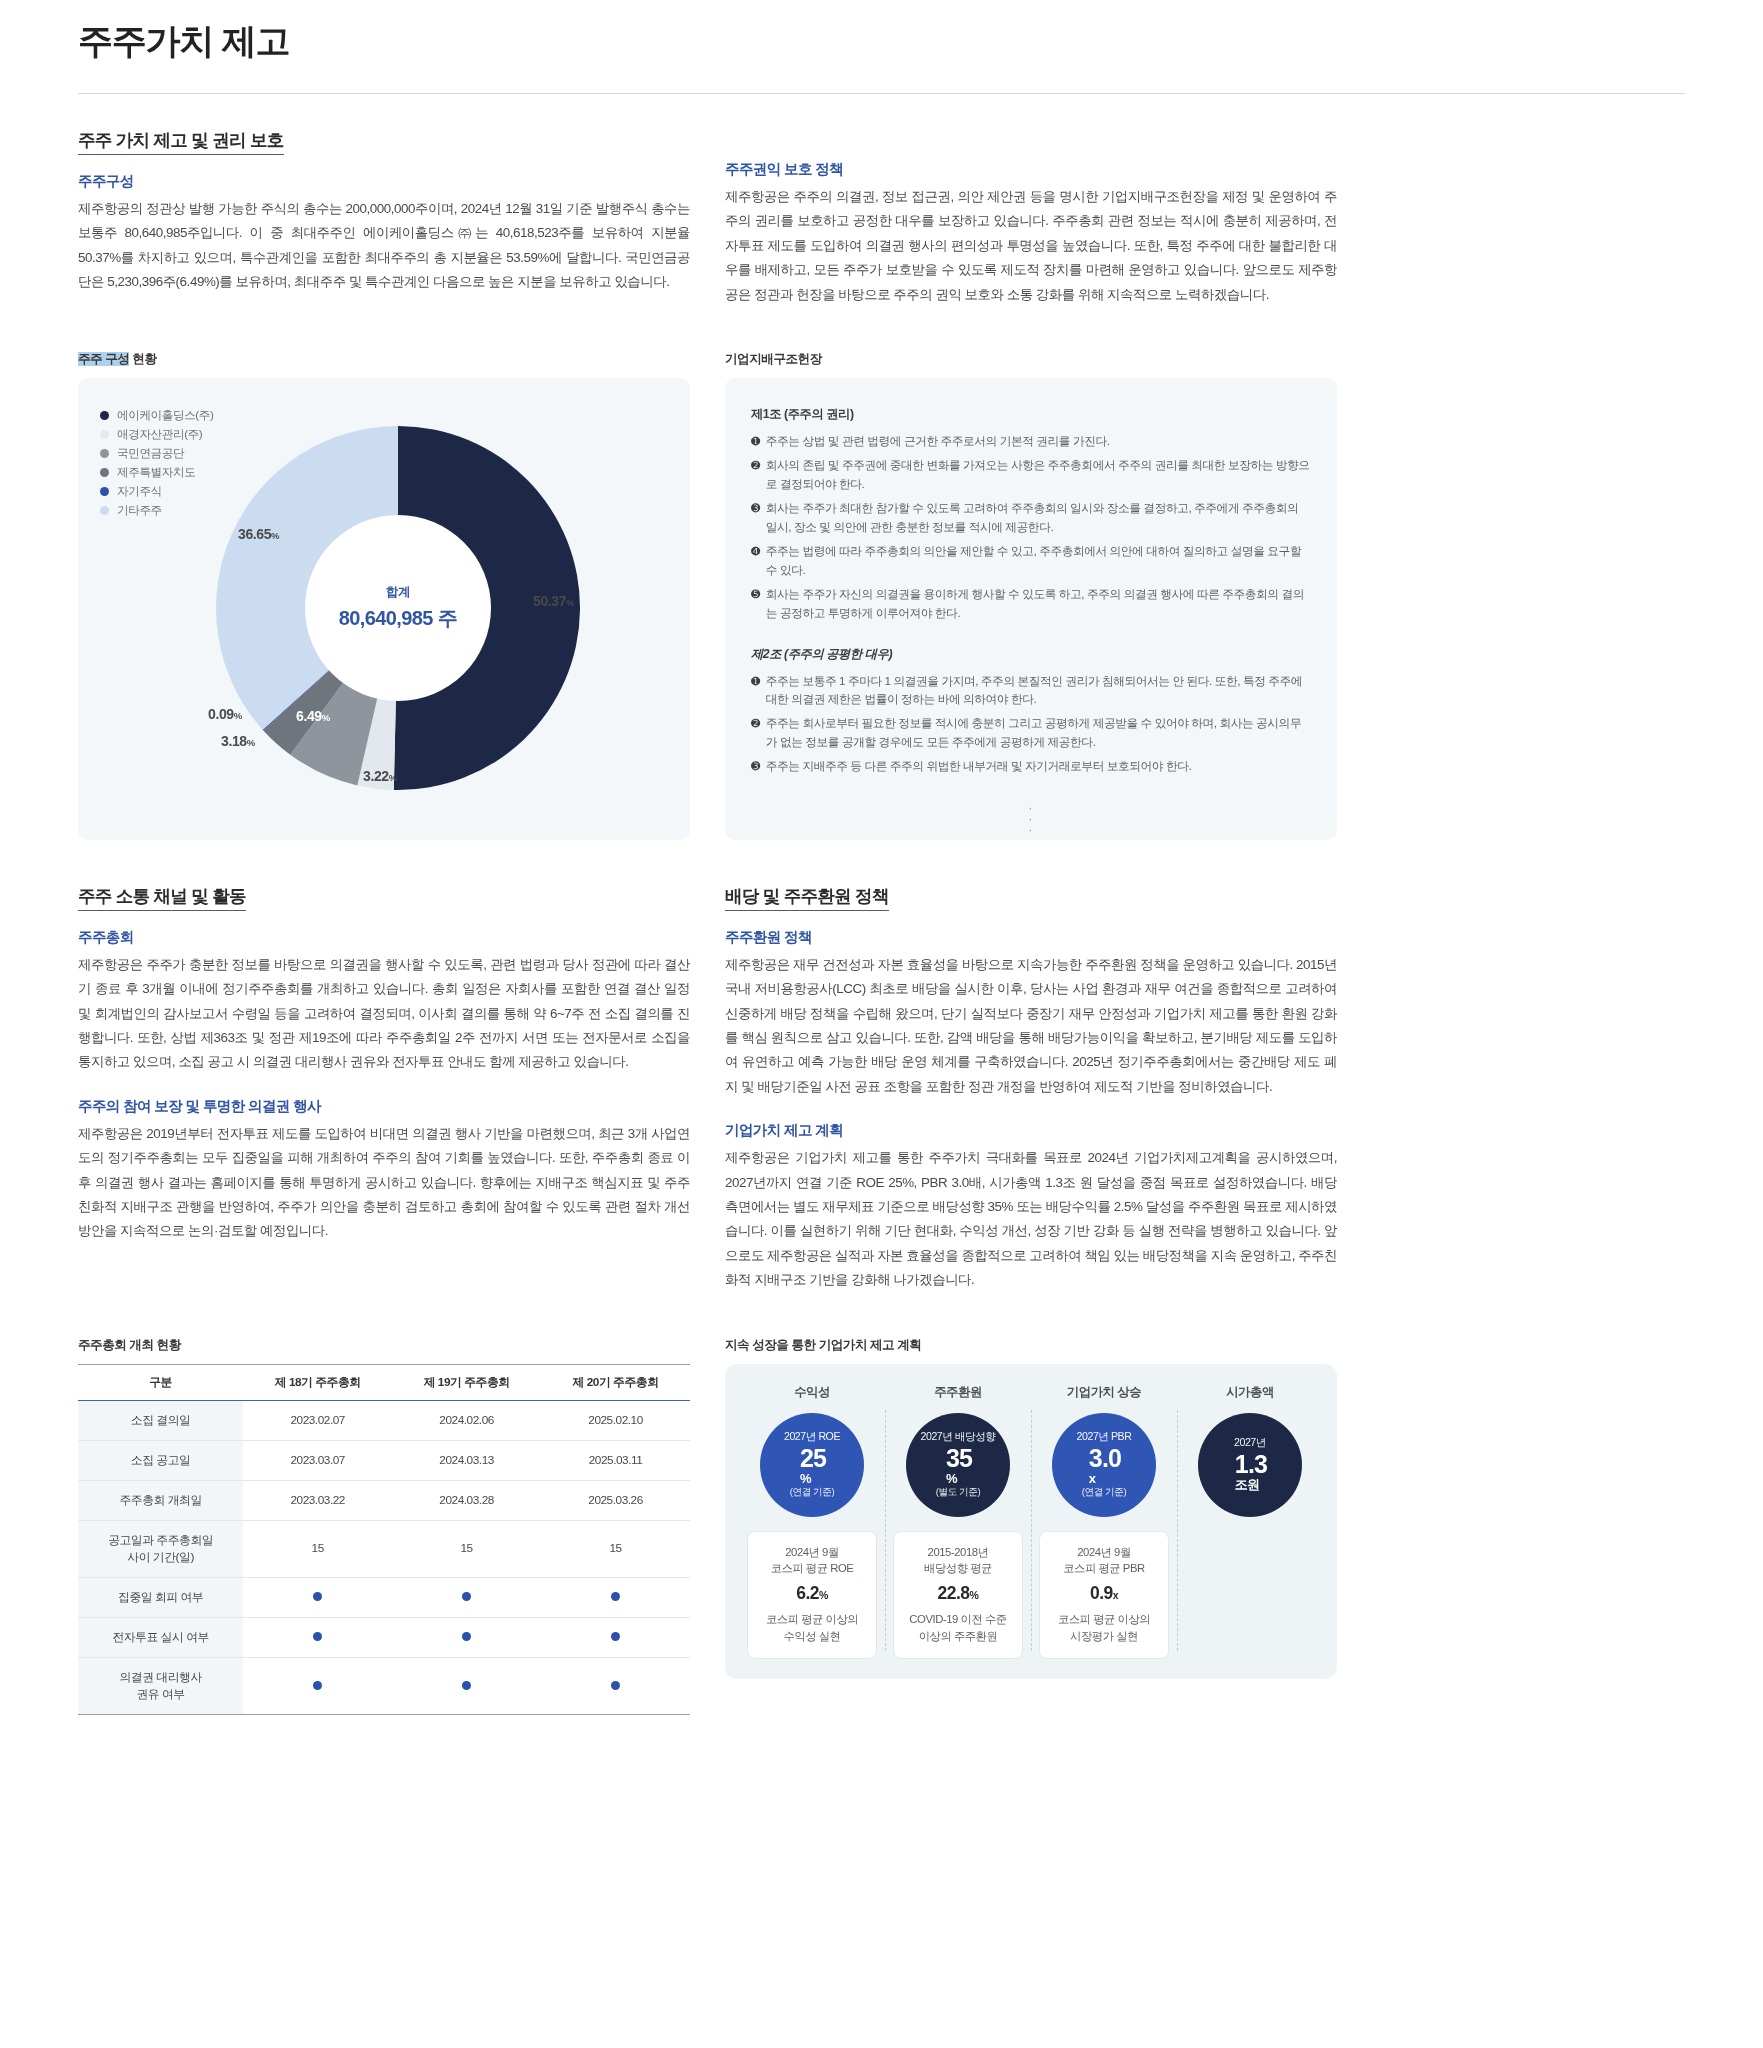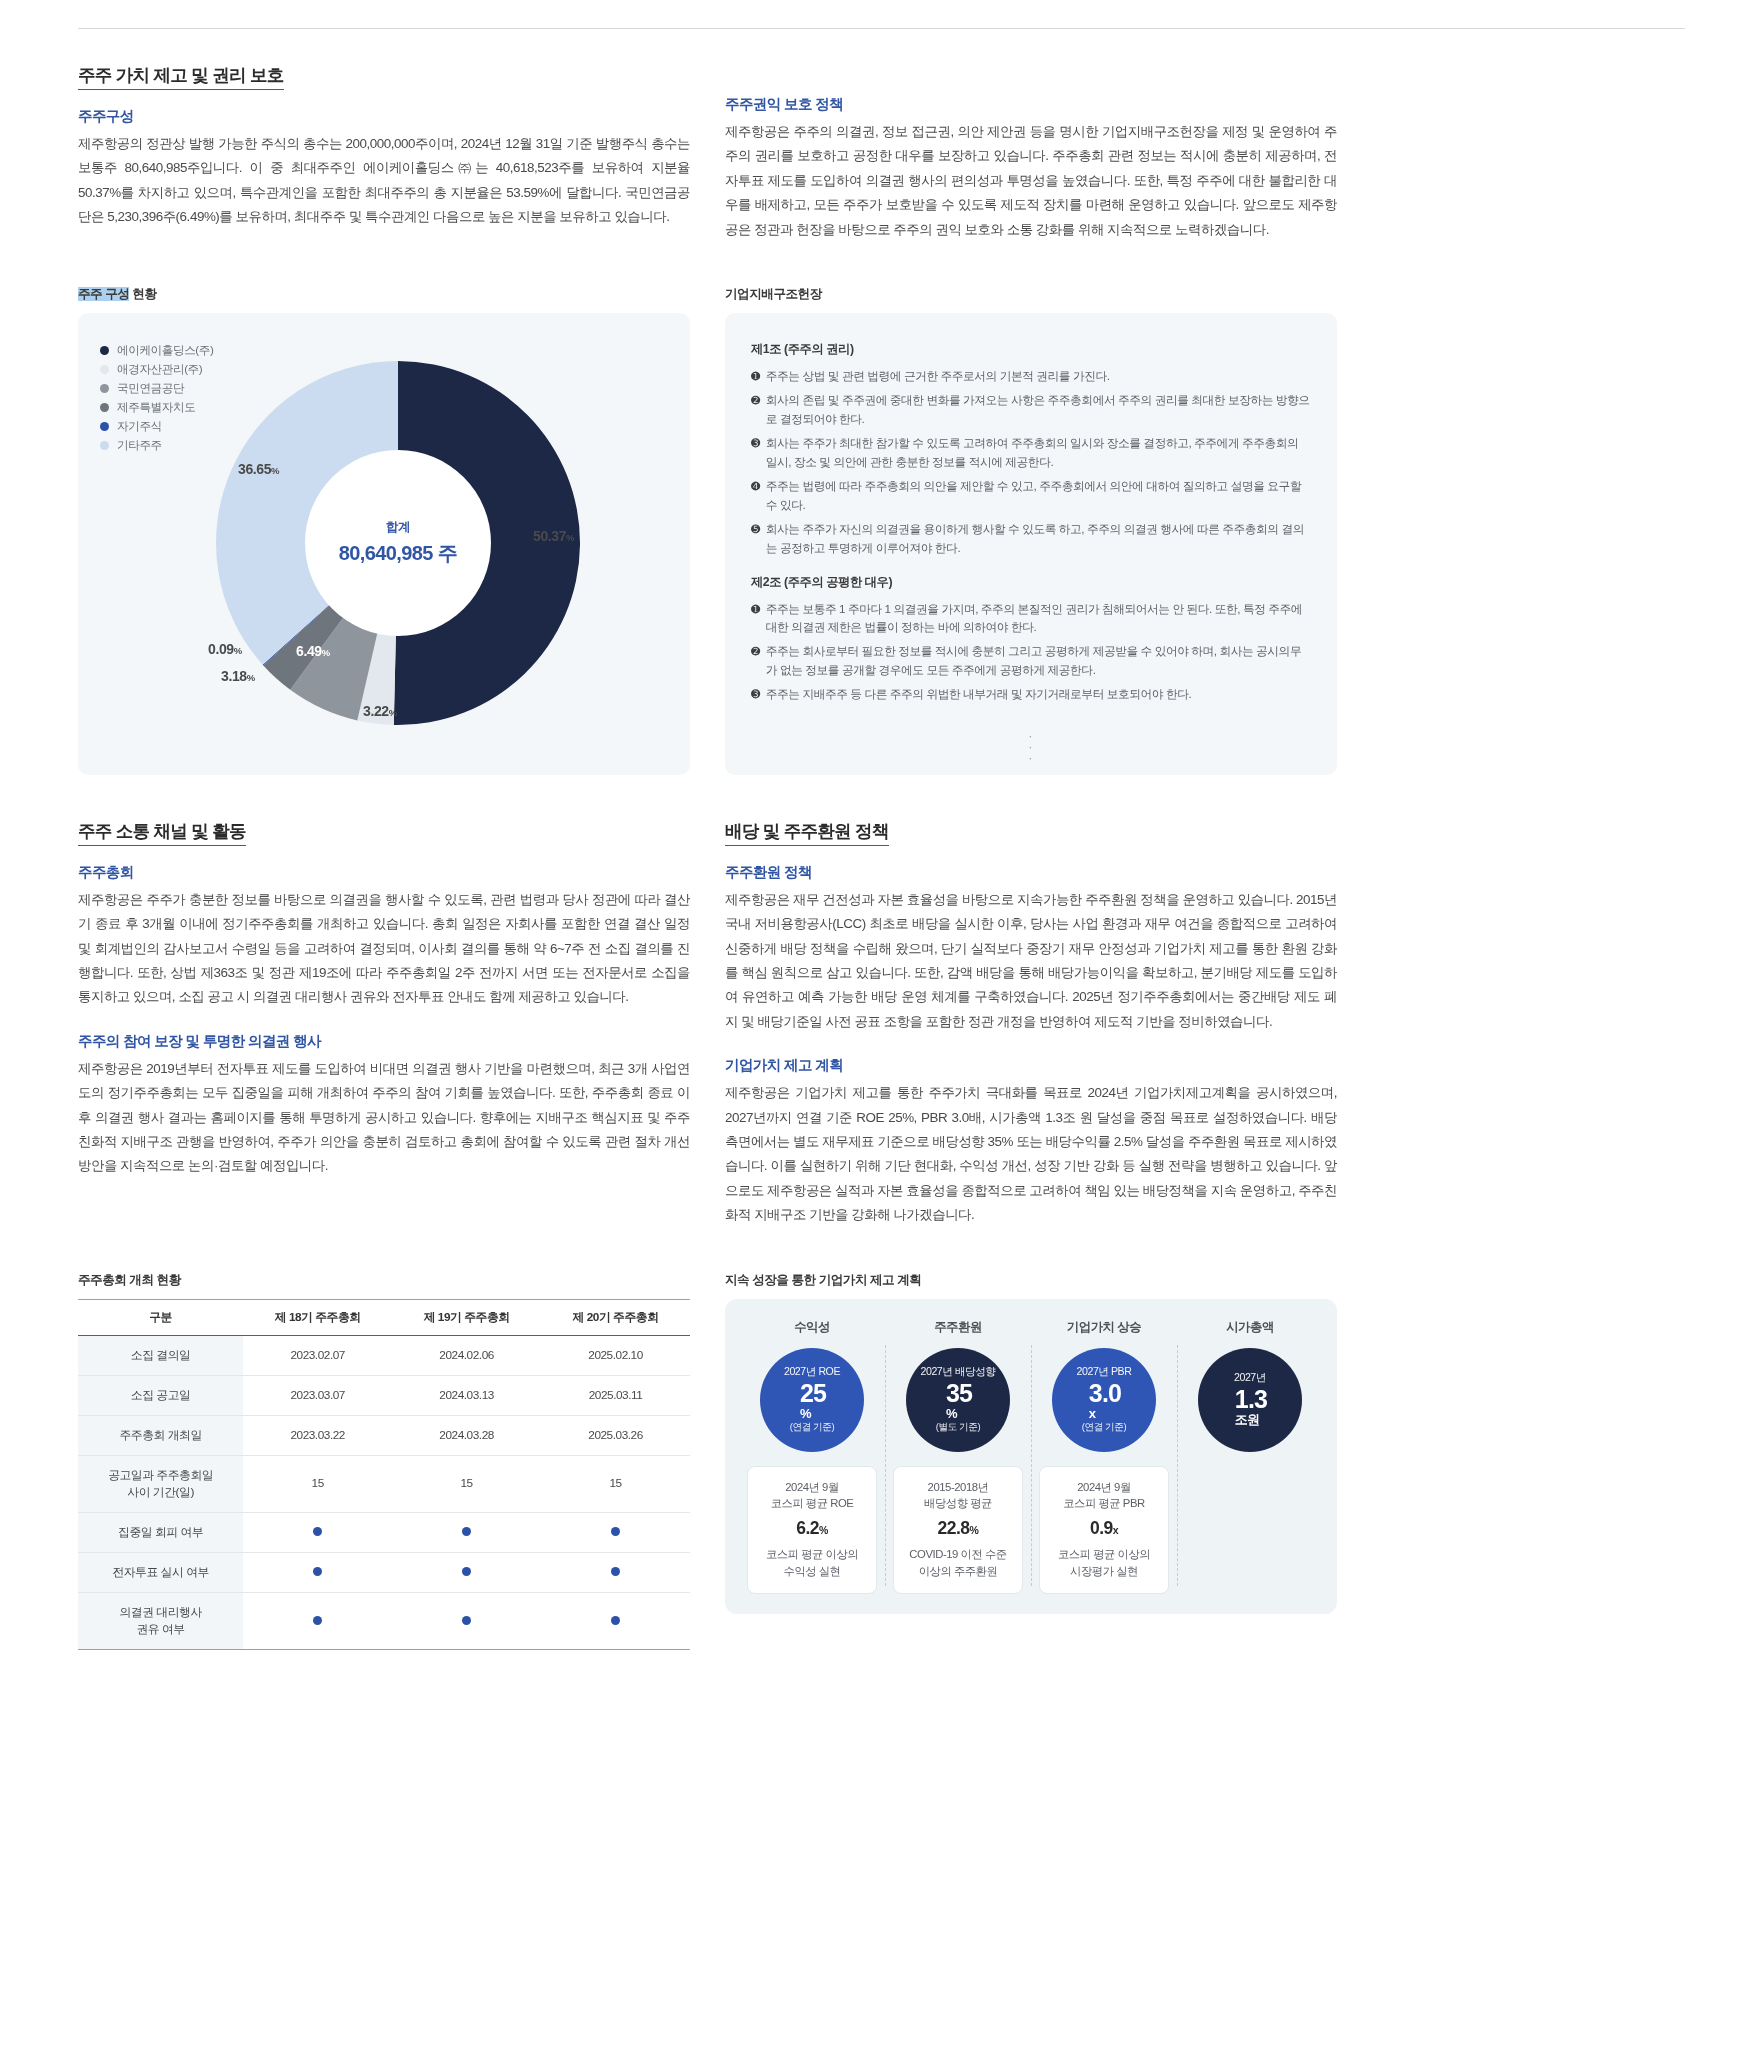--- a/index.html
+++ b/index.html
@@ -133,21 +133,21 @@
   
   .charter-panel {
     height: 462px;
     padding: 28px 26px 20px 26px;
     overflow: hidden;
   }
   .art-head {
     font-size: 12.3px; font-weight: bold; color: #3a3a3a;
     letter-spacing: -0.45px; margin-bottom: 9px;
   }
-  .art-head.second { margin-top: 16px; }
+  .art-head.second { margin-top: 23px; font-style: italic; }
   .clause {
     display: flex; gap: 6px;
     font-size: 11.7px; line-height: 1.62;
     color: #5b5f66; letter-spacing: -0.42px;
     margin-bottom: 5px;
   }
   .clause .num { flex: 0 0 auto; color: #3e3e3e; font-size: 11px; padding-top: 1px; }
   .ellipsis {
     text-align: center; color: #999ca1; margin-top: 26px;
     font-size: 13px; line-height: 0.85; letter-spacing: 1px;
@@ -241,20 +241,21 @@
     font-size: 17.5px; font-weight: bold; color: #2a2a2a;
     letter-spacing: -0.5px; margin: 3px 0 4px 0;
   }
   .kpi-box .big .u { font-size: 10.5px; }
 </style>
 </head>
 <body>
 
 <div class="page">
 
+  <h1 class="page-title">주주가치 제고</h1>
   <div class="title-rule"></div>
 
   <div class="cols" style="margin-top:36px;">
     <div class="col">
       <div class="section-title">주주 가치 제고 및 권리 보호</div>
       <div style="height:17px"></div>
       <div class="sub-title">주주구성</div>
       <p class="body">제주항공의 정관상 발행 가능한 주식의 총수는 200,000,000주이며, 2024년 12월 31일 기준 발행주식 총수는 보통주 80,640,985주입니다. 이 중 최대주주인 에이케이홀딩스㈜는 40,618,523주를 보유하여 지분율 50.37%를 차지하고 있으며, 특수관계인을 포함한 최대주주의 총 지분율은 53.59%에 달합니다. 국민연금공단은 5,230,396주(6.49%)를 보유하며, 최대주주 및 특수관계인 다음으로 높은 지분을 보유하고 있습니다.</p>
     </div>
     <div class="col">

